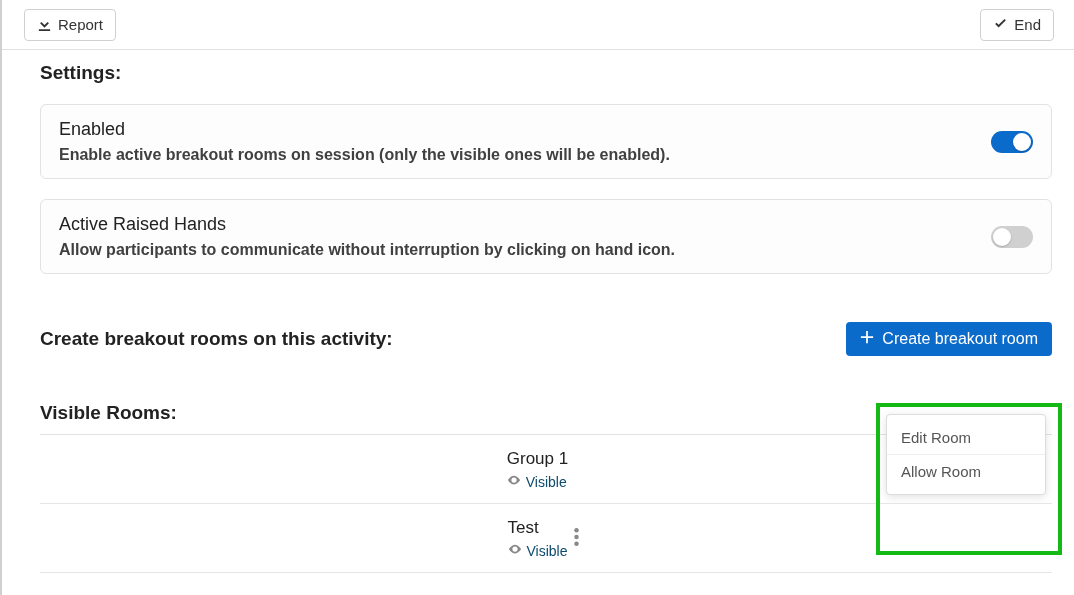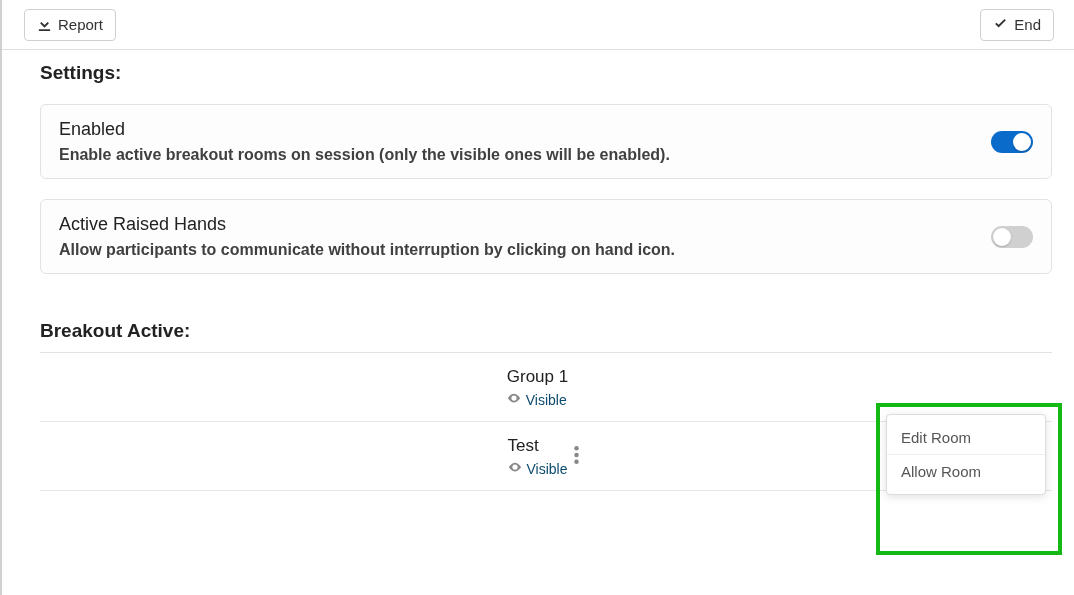--- a/index.html
+++ b/index.html
@@ -144,22 +144,33 @@
   <div class="settings-card">
     <div>
       <div class="title">Active Raised Hands</div>
       <div class="desc">Allow participants to communicate without interruption by clicking on hand icon.</div>
     </div>
     <div class="toggle off">
         <div class="knob"></div>
       </div>
   </div>
 
-
-  <h3 class="rooms-heading">Breakout Active:</h3>
+  <div class="create-row">
+    <h3>Create breakout rooms on this activity:</h3>
+    <button class="btn-primary">
+      <span>
+        <svg viewBox="0 0 16 16">
+            <path d="M7 1h2v6h6v2H9v6H7V9H1V7h6z"></path>
+          </svg>
+      </span>
+      <span>Create breakout room</span>
+    </button>
+  </div>
+
+  <h3 class="rooms-heading">Visible Rooms:</h3>
   <hr class="rooms-sep">
 
   <div class="room-row">
     <div>
       <div class="rname">Group 1</div>
       <div class="rvis">
         <span>
           <svg viewBox="0 0 16 16">
               <path d="M8 3C4 3 1 8 1 8s3 5 7 5 7-5 7-5-3-5-7-5zm0 8a3 3 0 1 1 0-6 3 3 0 0 1 0 6z"></path>
             </svg>

